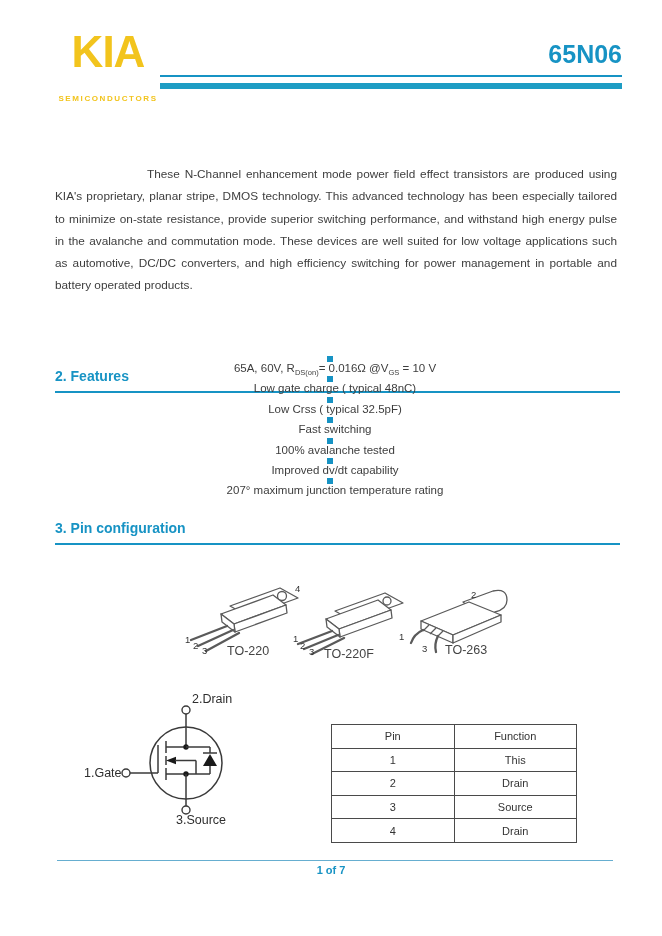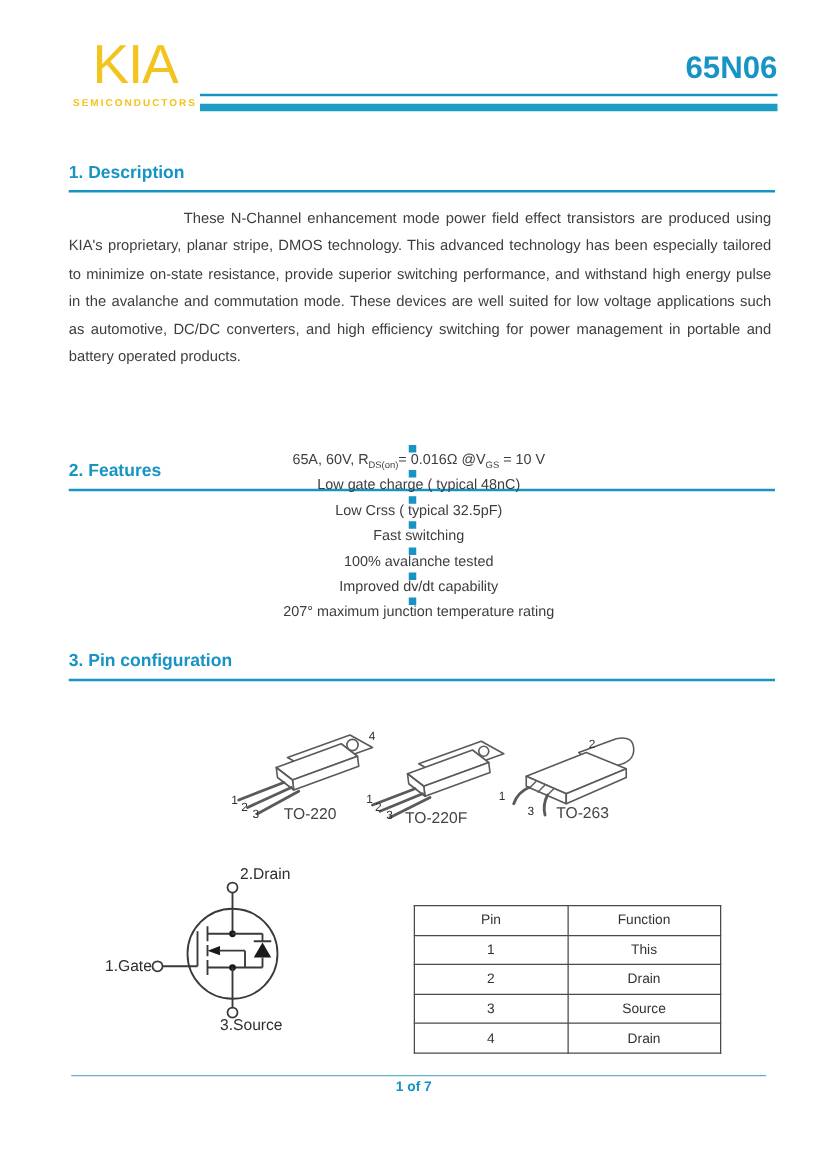--- a/index.html
+++ b/index.html
@@ -10,22 +10,22 @@
     --draw:#5a5a5a;
     --tbl:#4a4a4a;
   }
   *{margin:0;padding:0;box-sizing:border-box;}
   html,body{background:#ffffff;}
   body{font-family:"Liberation Sans","DejaVu Sans",sans-serif;color:var(--ink);}
   .page{position:relative;width:662px;height:936px;background:#fff;overflow:hidden;}
 
   
   .logo{position:absolute;left:58px;top:28px;width:100px;text-align:center;}
-  .logo-main{font-size:44px;font-weight:normal;color:var(--yellow);letter-spacing:-1px;line-height:48px;}
-  .logo-sub{font-size:8px;font-weight:bold;color:var(--yellow);letter-spacing:1.6px;margin-top:2px;}
+  .logo-main{font-size:44px;font-weight:bold;color:var(--yellow);letter-spacing:-1px;line-height:48px;}
+  .logo-sub{font-size:8px;font-weight:bold;color:var(--yellow);letter-spacing:1.6px;margin-top:18px;}
   .hdr-sub{position:absolute;left:163px;top:34px;font-size:12.5px;font-weight:bold;color:var(--accent);line-height:15px;}
   .part-number{position:absolute;right:40px;top:40px;font-size:25px;font-weight:bold;color:var(--accent);}
   .hdr-line-thin{position:absolute;left:160px;top:75px;width:462px;height:2px;background:var(--accent);}
   .hdr-line-thick{position:absolute;left:160px;top:83px;width:462px;height:6px;background:var(--accent-bar);}
 
   
   .sec-head{position:absolute;left:55px;width:565px;font-size:14px;font-weight:bold;color:var(--accent);padding-bottom:7px;border-bottom:2px solid var(--accent);}
   .sec-head.desc{top:129px;}
   .sec-head.feat{top:320px;margin-top:48px;}
   .sec-head.pincfg{top:520px;}
@@ -69,21 +69,20 @@
 <div class="page">
 
   <div class="logo">
     <div class="logo-main">KIA</div>
     <div class="logo-sub">SEMICONDUCTORS</div>
   </div>
   <div class="part-number">65N06</div>
   <div class="hdr-line-thin"></div>
   <div class="hdr-line-thick"></div>
 
-  <div class="sec-head desc">1. Description</div>
   <p class="desc-body">These N-Channel enhancement mode power field effect transistors are produced using KIA's proprietary, planar stripe, DMOS technology. This advanced technology has been especially tailored to minimize on-state resistance, provide superior switching performance, and withstand high energy pulse in the avalanche and commutation mode. These devices are well suited for low voltage applications such as automotive, DC/DC converters, and high efficiency switching for power management in portable and battery operated products.</p>
 
   <div class="sec-head feat">2. Features</div>
   <ul class="features-list">
       <li class="feat-item">
         <span class="bullet"></span>
         <span class="feat-text"><span>65A, 60V, R</span><sub>DS(on)</sub><span>= 0.016Ω @V</span><sub>GS</sub><span> = 10 V</span></span>
       </li>
       <li class="feat-item">
         <span class="bullet"></span>

